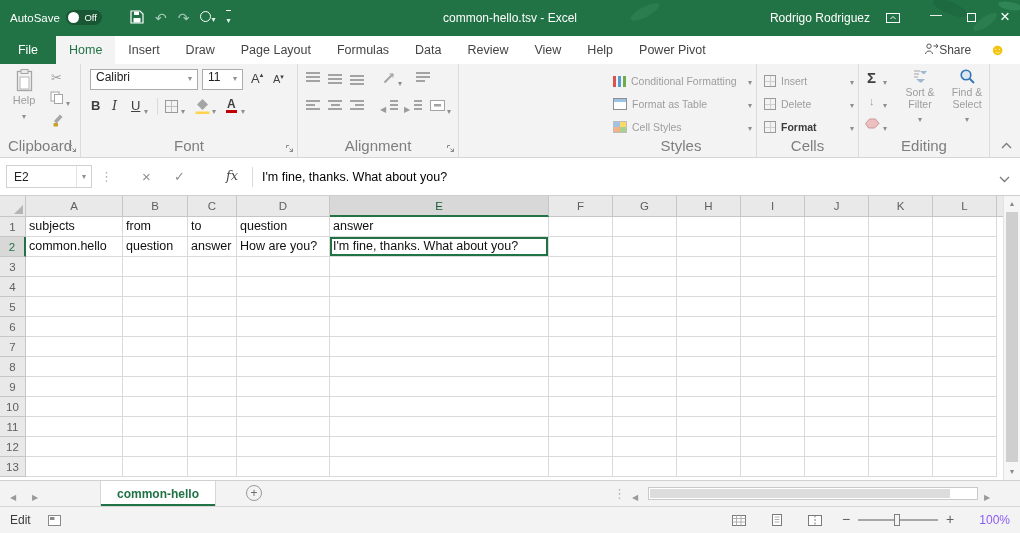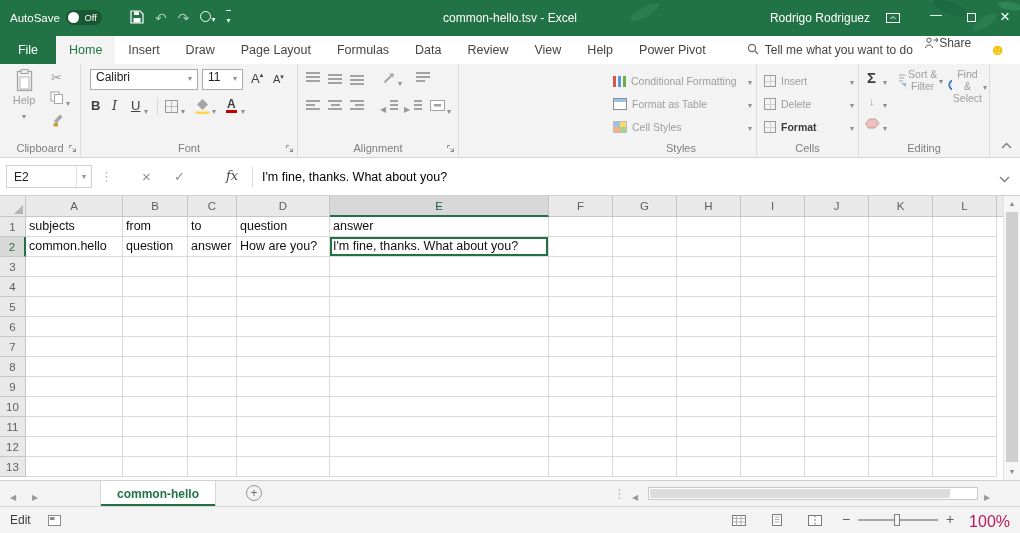--- a/index.html
+++ b/index.html
@@ -34,25 +34,25 @@
 .user{color:#fff;font-size:12px}
 .ring{display:inline-block;width:11px;height:11px;border:1.5px solid #fff;border-radius:50%}
 .maxbox{display:inline-block;width:9px;height:9px;border:1px solid #fff}
 
 #tabrow{position:absolute;left:0;top:36px;width:1020px;height:28px;background:#fff;display:flex;align-items:stretch}
 #filetab{width:56px;background:#217346;color:#fff;display:flex;align-items:center;justify-content:center;font-size:12.5px}
 #tablist{display:flex}
 .rtab{padding:0 13px;line-height:28px;font-size:12.5px;color:#444}
 .rtab.active{color:#217346;background:#f3f3f3}
 .tellme{display:flex;align-items:center;gap:6px;margin-left:28px;color:#454545;font-size:12px}
-.share{display:flex;margin-left:auto;color:#454545;font-size:12px;padding-right:18px}
+.share{display:flex;align-items:center;margin-left:auto;color:#454545;font-size:12px;padding-right:18px}
 
 #ribbon{position:absolute;left:0;top:64px;width:1020px;height:94px;background:#f3f3f3;border-bottom:1px solid #d5d5d5}
 .grp{position:absolute;top:0;height:93px;border-right:1px solid #dcdcdc}
-.glabel{position:absolute;bottom:3px;left:0;right:0;text-align:center;font-size:11px;color:#7e7e7e}
+.glabel{position:absolute;bottom:3px;left:0;right:0;text-align:center;font-size:15px;color:#7e7e7e}
 .launcher{position:absolute;right:3px;bottom:4px;line-height:0}
 .bigbtn{position:absolute;display:flex;flex-direction:column;align-items:center;gap:2px}
 .biglbl{font-size:11px;color:#9d9d9d}
 .combo{position:absolute;height:21px;background:#fff;border:1px solid #ababab;display:flex;align-items:flex-start;padding:0 5px;font-size:12px;color:#222}
 .combo .dd{margin-left:auto}
 .fbig{font-size:13px;color:#3f3f3f}
 .fbig::after{content:"▴";font-size:7px;color:#3f3f3f;vertical-align:top}
 .fsmall{font-size:11px;color:#3f3f3f}
 .fsmall::after{content:"▾";font-size:7px;color:#3f3f3f;vertical-align:top}
 .btnB{font-weight:bold;font-size:13px;color:#3f3f3f}
@@ -72,21 +72,21 @@
 .numglyph{font-size:12px;color:#9a9a9a}
 .decglyph{font-size:8.5px;color:#9a9a9a;letter-spacing:0}
 .srow{position:absolute;left:7px;right:4px;height:20px;display:flex;align-items:center;gap:5px}
 .srow .lbl{font-size:10.5px;color:#9d9d9d;white-space:nowrap;flex:1}
 .srow .lbl.strong{color:#3c3c3c;font-weight:bold}
 .cfic{display:inline-block;width:13px;height:11px;background:linear-gradient(90deg,#d9534f 0 3px,#f3f3f3 3px 5px,#5b9bd5 5px 8px,#f3f3f3 8px 10px,#70ad47 10px 13px)}
 .tableic{display:inline-block;width:14px;height:12px;border:1px solid #8f8f8f;background:linear-gradient(#9cc3e5 0 3px,#fff 3px)}
 .stylesic{display:inline-block;width:14px;height:12px;border:1px solid #bdbdbd;background:conic-gradient(#ffd966 0 90deg,#a9d18e 0 180deg,#f4b183 0 270deg,#9dc3e6 0)}
 .cellic{display:inline-block;width:12px;height:12px;border:1px solid #9a9a9a;background-image:linear-gradient(#cfcfcf,#cfcfcf),linear-gradient(#cfcfcf,#cfcfcf);background-size:10px 1px,1px 10px;background-position:0 5px,5px 0;background-repeat:no-repeat}
 .sigma{font-size:15px;font-weight:bold;color:#3f3f3f;line-height:1}
-.vbtn{position:absolute;display:flex;align-items:center;gap:1px;text-align:center}
+.vbtn{position:absolute;display:flex;flex-direction:column;align-items:center;gap:1px;text-align:center}
 .vbtn .lbl{font-size:10.5px;color:#9d9d9d;line-height:1.15}
 
 #fbar{position:absolute;left:0;top:158px;width:1020px;height:38px;background:#fff;border-bottom:1px solid #cfcfcf}
 .namebox{position:absolute;left:6px;top:7px;width:86px;height:23px;border:1px solid #d0d0d0;background:#fff;display:flex;align-items:center}
 .namebox>span{padding-left:7px;font-size:12px;color:#222}
 .namebox .dd{margin-left:auto;border-left:1px solid #e4e4e4;align-self:stretch;display:flex;align-items:center;padding:0 5px}
 .fx{font-family:"DejaVu Serif",serif;font-style:italic;font-size:13px;color:#4a4a4a}
 .fvalue{font-size:12.5px;color:#000;white-space:nowrap}
 
 #grid{position:absolute;left:0;top:196px;width:1003px;height:284px;overflow:hidden;background:#fff}
@@ -110,21 +110,21 @@
 .sheettab{position:absolute;left:100px;top:0;width:116px;height:25px;background:#fff;border-left:1px solid #d6d6d6;border-right:1px solid #d6d6d6;display:flex;align-items:center;justify-content:center}
 .sheettab>span{font-size:12px;font-weight:bold;color:#217346}
 .sheettab::after{content:"";position:absolute;left:0;right:0;bottom:0;height:2px;background:#217346}
 .newsheet{position:absolute;left:246px;top:4px;width:16px;height:16px;border:1px solid #9a9a9a;border-radius:50%;display:flex;align-items:center;justify-content:center}
 .newsheet::after{content:"+";font-size:12px;color:#6e6e6e;line-height:0}
 #hscroll{position:absolute;left:648px;top:6px;width:330px;height:13px;border:1px solid #c9c9c9;background:#fff}
 #hthumb{position:absolute;left:1px;top:1px;bottom:1px;width:300px;background:#dcdcdc}
 
 #statusbar{position:absolute;left:0;top:506px;width:1020px;height:27px;background:#f3f3f3;border-top:1px solid #d6d6d6}
 .mode{font-size:12px;color:#3a3a3a}
-.zoomlbl{font-size:16px;color:#be185d}
+.zoomlbl{font-size:12px;color:#8b5cf6}
 .zoomsym{font-size:14px;color:#5f5f5f;line-height:1}
 #ztrack{position:absolute;left:858px;top:12px;width:80px;height:2px;background:#a8a8a8}
 #zhandle{position:absolute;left:894px;top:7px;width:6px;height:12px;background:#f4f4f4;border:1px solid #7f7f7f}
 </style>
 </head>
 <body>
 
 <div id="win">
 
   <div id="titlebar">
@@ -170,27 +170,20 @@
         <div class="rtab">Insert</div>
         <div class="rtab">Draw</div>
         <div class="rtab">Page Layout</div>
         <div class="rtab">Formulas</div>
         <div class="rtab">Data</div>
         <div class="rtab">Review</div>
         <div class="rtab">View</div>
         <div class="rtab">Help</div>
         <div class="rtab">Power Pivot</div>
       </div>
-    <div class="tellme">
-      <span><svg width="12" height="12">
-            <circle cx="5" cy="5" r="3.6" fill="none" stroke="#6a6a6a" stroke-width="1.3"></circle>
-            <path d="M8 8 L11 11" stroke="#6a6a6a" stroke-width="1.3"></path>
-          </svg></span>
-      <span>Tell me what you want to do</span>
-    </div>
     <div class="share">
       <span><svg width="15" height="13">
             <circle cx="5" cy="4.2" r="2.2" fill="none" stroke="#555"></circle>
             <path d="M1.5 12 c0.5-4 6.5-4 7 0" fill="none" stroke="#555"></path>
             <path d="M9.5 4 h4.5 M12 1.8 l2 2.2 -2 2.2" fill="none" stroke="#555"></path>
           </svg></span>
       <span>Share</span>
     </div>
     <span class="ic-smiley" style="margin:5px 14px 0 0"></span>
   </div>

